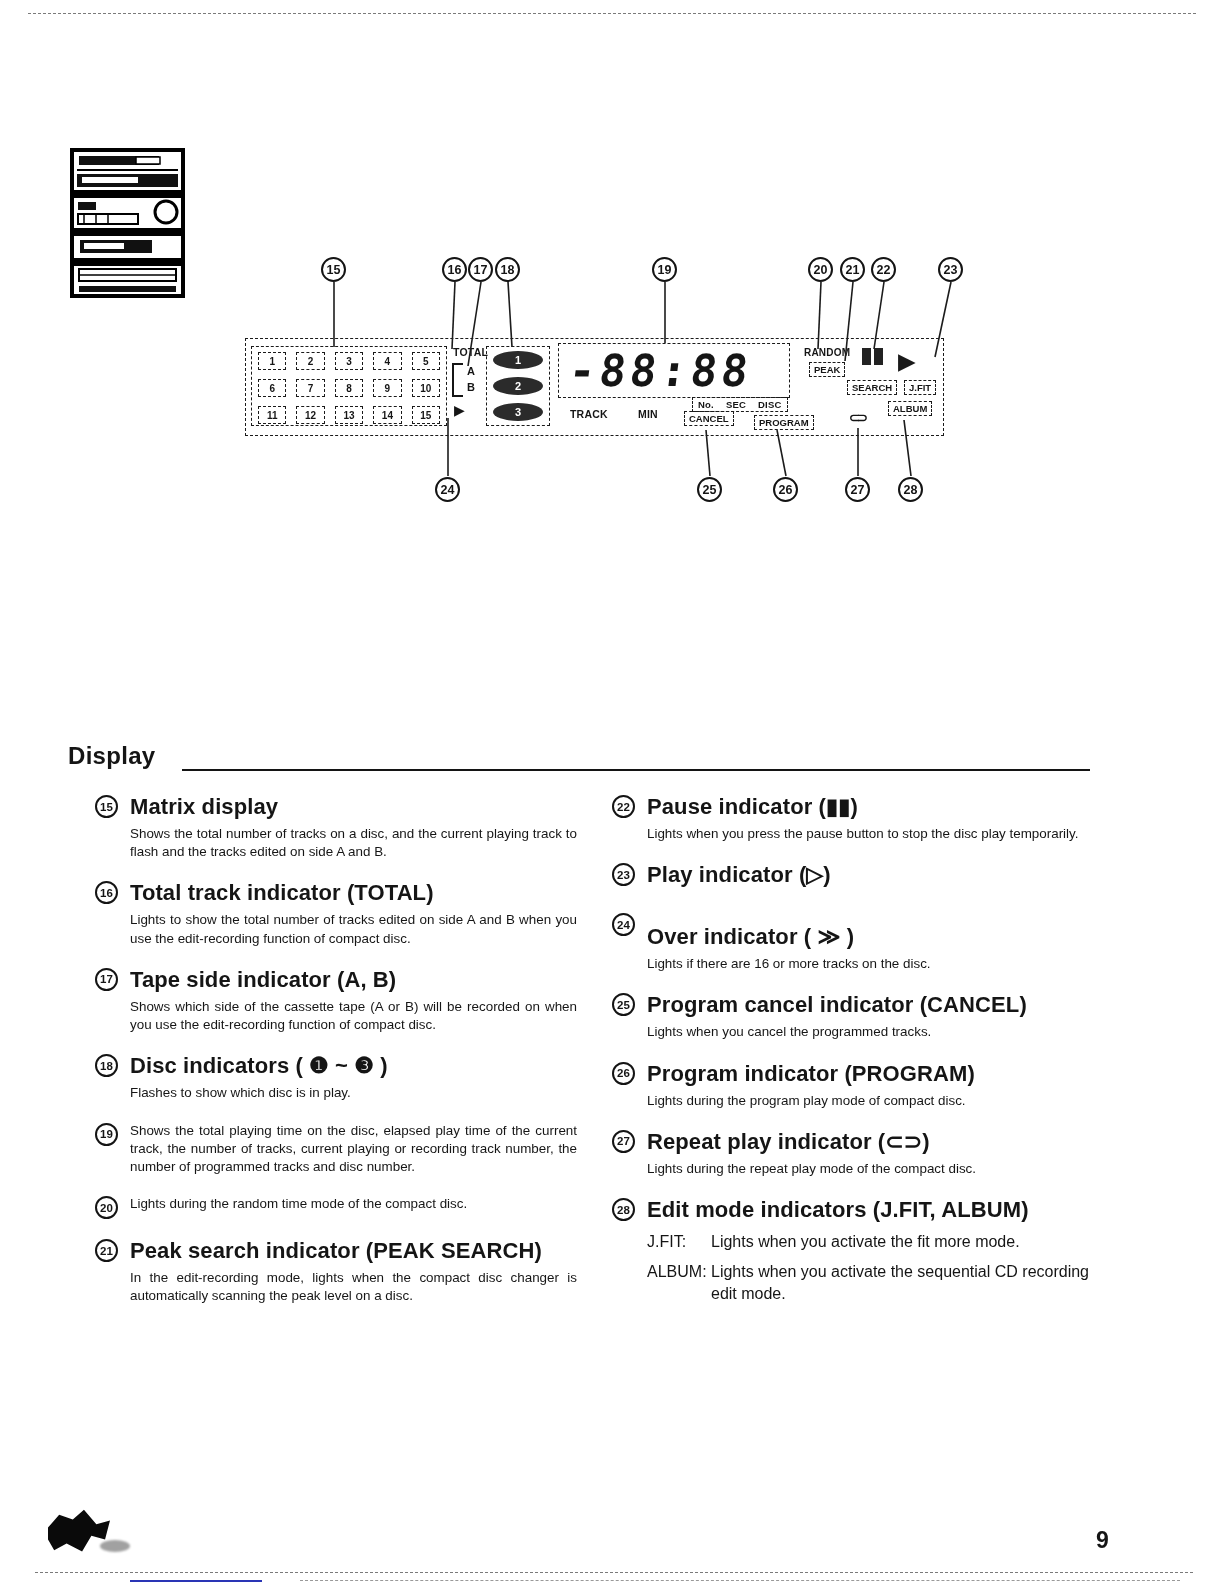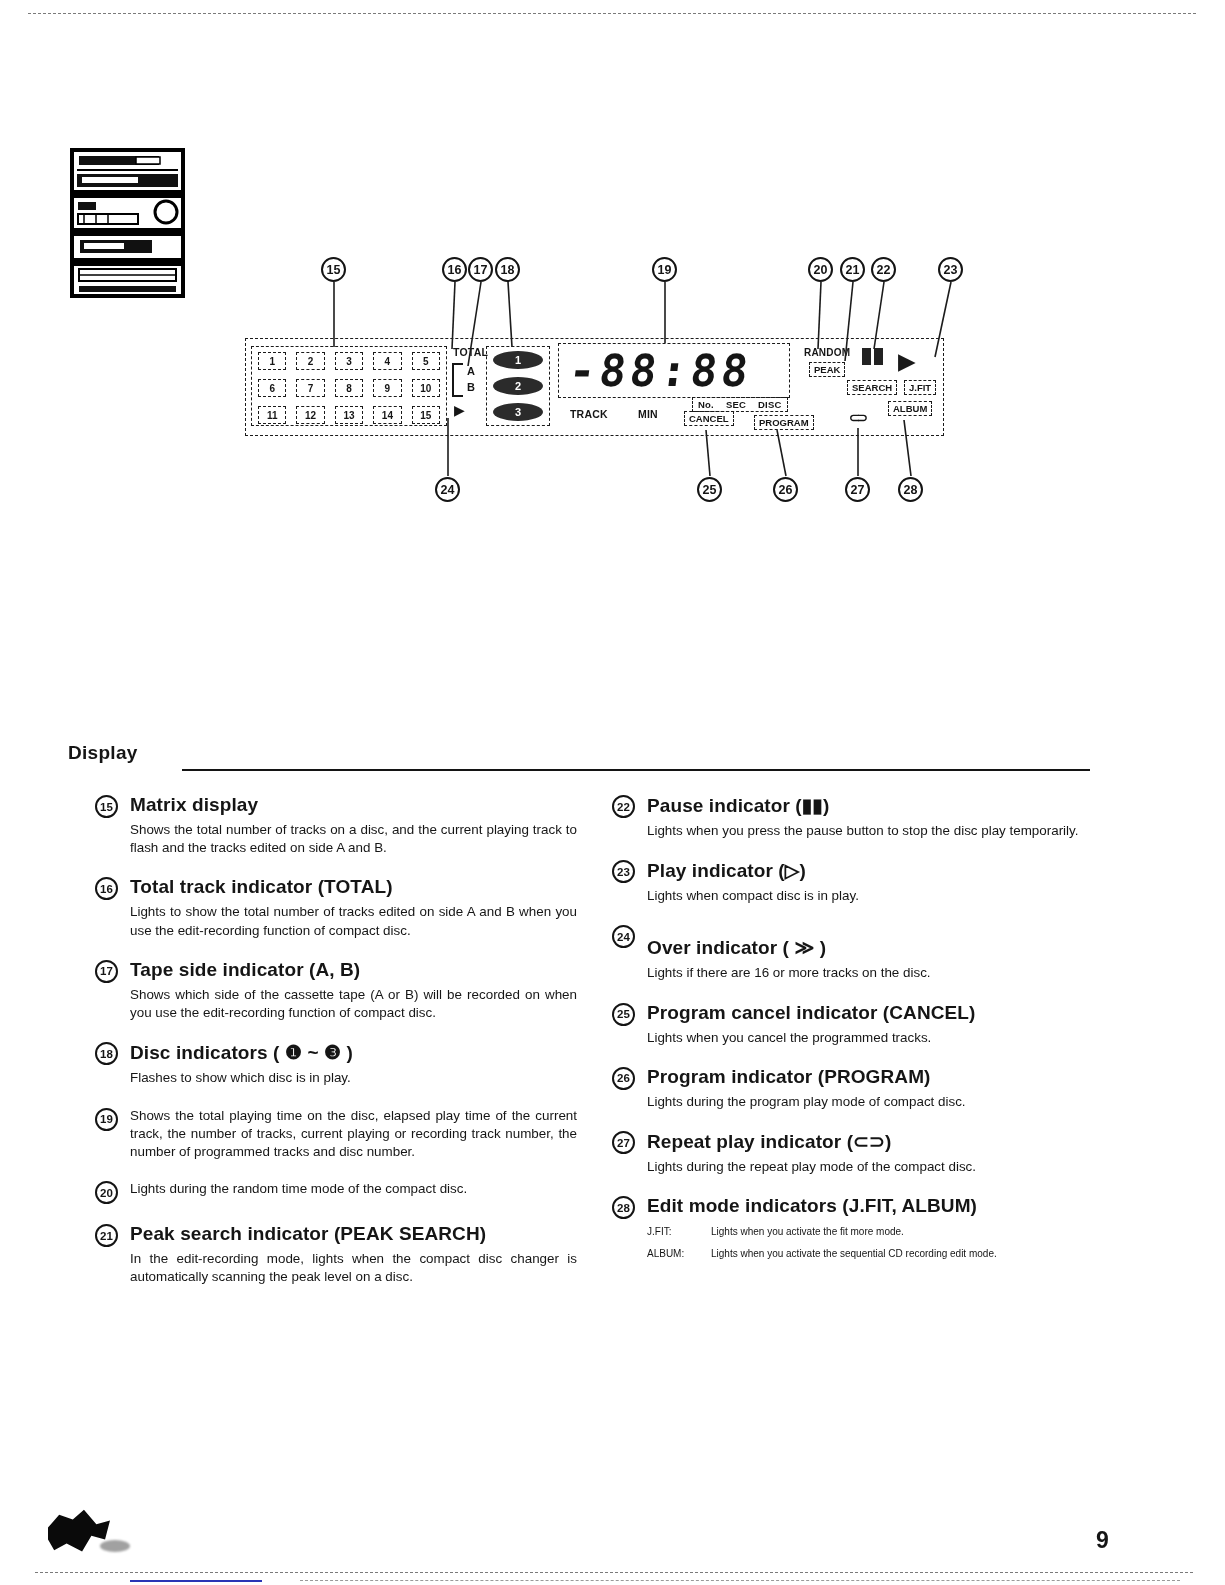--- a/index.html
+++ b/index.html
@@ -38,30 +38,30 @@
   .pausebars i{display:block;width:9px;height:17px;background:#222;}
   .bigplay{font-size:23px;line-height:1;color:#1a1a1a;}
   .repeat-sym{font-size:13px;font-weight:bold;letter-spacing:-3px;}
 
   
   .callout{position:absolute;width:25px;height:25px;border:2.5px solid #141414;border-radius:50%;
     display:flex;align-items:center;justify-content:center;font-size:12.5px;font-weight:bold;background:#fff;box-sizing:border-box;}
   .lines-svg{position:absolute;left:0;top:0;pointer-events:none;}
 
   
-  .sec-title{position:absolute;font-size:19px;font-weight:bold;letter-spacing:.3px;}
+  .sec-title{position:absolute;font-size:24px;font-weight:bold;letter-spacing:.3px;}
   .sec-rule{position:absolute;border-top:2.2px solid #141414;height:0;}
 
   .col{position:absolute;}
   .item{display:flex;margin-bottom:19px;}
   .ncircle{flex:0 0 auto;width:23px;height:23px;border:2.2px solid #141414;border-radius:50%;
     display:flex;align-items:center;justify-content:center;font-size:11.5px;font-weight:bold;margin-right:12px;margin-top:1px;box-sizing:border-box;}
-  .it-title{font-size:19px;font-weight:bold;margin-bottom:5px;letter-spacing:.1px;}
+  .it-title{font-size:22px;font-weight:bold;margin-bottom:5px;letter-spacing:.1px;}
   .it-body{font-size:13.4px;line-height:1.36;text-align:justify;color:#161616;}
-  .sub-row{display:flex;font-size:10px;line-height:1.36;margin-top:8px;}
+  .sub-row{display:flex;font-size:16px;line-height:1.36;margin-top:8px;}
   .sub-label{flex:0 0 64px;}
   .sub-text{flex:1;}
   .pageno{position:absolute;font-size:23px;font-weight:600;}
 </style>
 </head>
 <body>
 
 <div class="page">
 
   <div class="edge-line" style="left:28px;top:13px;width:1168px;"></div>
@@ -248,21 +248,20 @@
       <span class="ncircle">22</span>
       <div style="flex:1;">
         <div class="it-title">Pause indicator (▮▮)</div>
         <div class="it-body">Lights when you press the pause button to stop the disc play temporarily.</div>
       </div>
     </div>
     <div class="item">
       <span class="ncircle">23</span>
       <div style="flex:1;">
         <div class="it-title">Play indicator (▷)</div>
-        <div class="it-body">Lights when compact disc is in play.</div>
       </div>
     </div>
     <div class="item">
       <span class="ncircle">24</span>
       <div style="flex:1;margin-top:12px;">
         <div class="it-title">Over indicator ( ≫ )</div>
         <div class="it-body">Lights if there are 16 or more tracks on the disc.</div>
       </div>
     </div>
     <div class="item">

